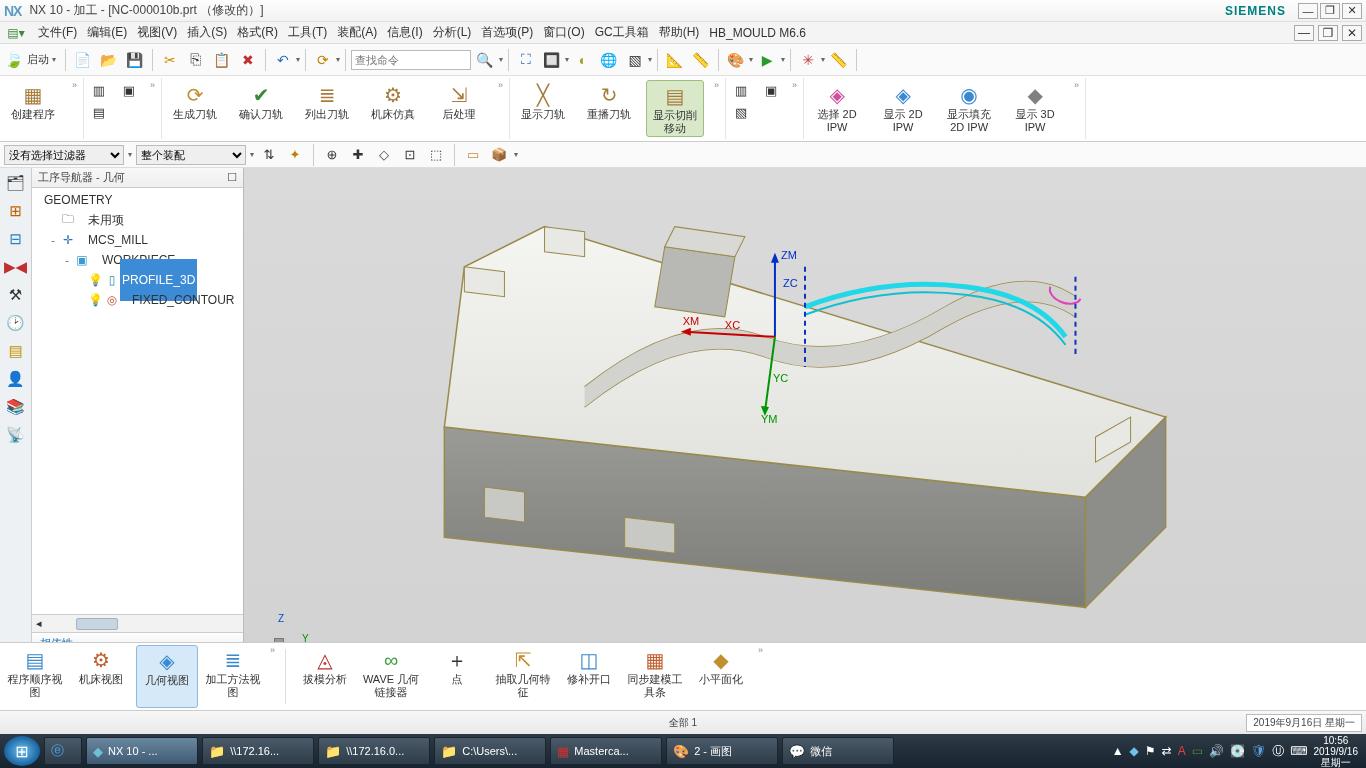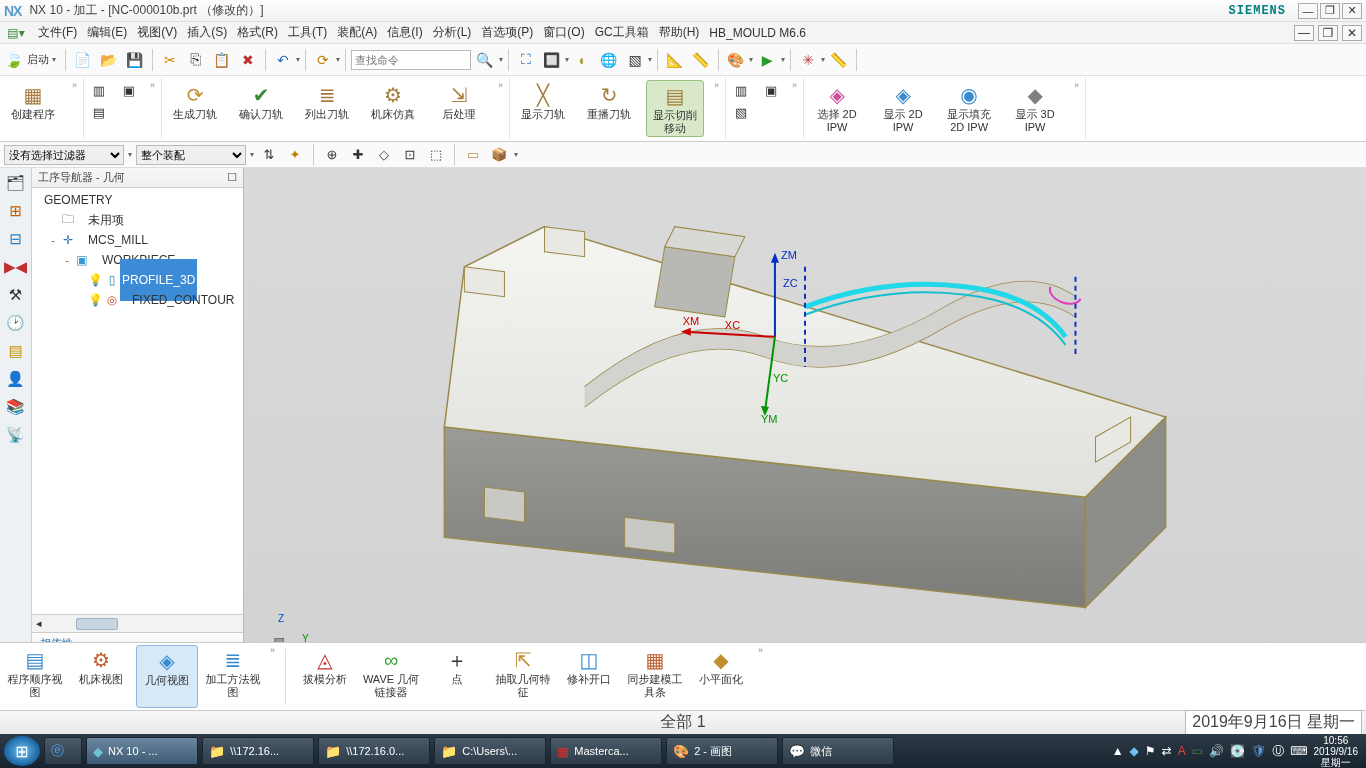--- a/index.html
+++ b/index.html
@@ -3,21 +3,21 @@
 <meta charset="utf-8">
 <style>
 * { margin: 0; padding: 0; box-sizing: border-box; font-family: "Microsoft YaHei", Tahoma, Arial, sans-serif; }
 body { width: 1366px; height: 768px; overflow: hidden; background: #fff; font-size: 11px; color: #333; position: relative; }
 
 
 .title-bar { height: 22px; background: linear-gradient(#fdfdfd,#f2f2f2); display: flex; align-items: center; padding: 0 4px; border-bottom: 1px solid #ddd; }
 .nx-logo { color:#5a9bc8; font-weight:bold; font-size:14px; letter-spacing:-1px; margin-right:8px;}
 .title-text { font-size: 12px; color:#444;}
 .title-spacer { flex:1; }
-.siemens { color:#008080; font-weight:bold; font-size:12px; letter-spacing:1px; margin-right:10px;font-family:Liberation Mono, monospace;}
+.siemens { color:#008080; font-weight:bold; font-size:12px; letter-spacing:1px; margin-right:10px;}
 .winbtn { width:20px; height:16px; border:1px solid #aaa; margin-left:2px; display:flex; align-items:center; justify-content:center; font-size:11px; background:#f8f8f8; cursor:pointer;}
 
 
 .menu-bar { height: 22px; background: #f4f4f4; border-bottom:1px solid #ddd; display:flex; align-items:center; padding:0 4px; gap:10px;}
 .menu-bar span { cursor:pointer; font-size:12px; color:#333;}
 .menu-right { margin-left:auto; display:flex; gap:2px;}
 
 
 .toolbar1 { height: 32px; border-bottom:1px solid #e0e0e0; display:flex; align-items:center; padding:2px 4px; gap:2px; background:#fafafa;}
 .tb-btn { width:24px; height:24px; display:flex; align-items:center; justify-content:center; border:1px solid transparent; border-radius:2px; cursor:pointer; font-size:14px;}
@@ -81,21 +81,21 @@
 
 
 .bottom-bar{ position:absolute; left:0; right:0; bottom:58px; height:68px; background:#fff; border-top:1px solid #ccc; display:flex; padding:2px 4px; gap:4px;}
 .bb-large{display:flex;flex-direction:column;align-items:center;width:62px;cursor:pointer;padding:2px;border-radius:3px;}
 .bb-large.active{background:#d6e9f8;border:1px solid #8fb9df;}
 .bb-large .ico{font-size:20px;height:26px;display:flex;align-items:center;}
 .bb-large .lbl{font-size:11px;text-align:center;line-height:1.15;}
 .bb-sep{width:1px;background:#ddd;margin:4px 4px;}
 
 
-.status-bar{position:absolute;left:0;right:0;bottom:34px;height:24px;background:linear-gradient(#f7f7f7,#e9e9e9);border-top:1px solid #ccc;display:flex;align-items:center;justify-content:center;font-size:16px;color:#444;}
+.status-bar{position:absolute;left:0;right:0;bottom:34px;height:24px;background:linear-gradient(#f7f7f7,#e9e9e9);border-top:1px solid #ccc;display:flex;align-items:center;justify-content:center;font-size:10px;color:#444;}
 .status-right{position:absolute; right:4px; border:1px solid #bbb; background:#fff; padding:1px 6px;}
 
 
 .taskbar{position:absolute;left:0;right:0;bottom:0;height:34px;background:linear-gradient(#2e3a45,#17232f);display:flex;align-items:center;padding:0 4px;gap:4px;color:#fff;font-size:11px;}
 .start{width:36px;height:30px;border-radius:50%;background:radial-gradient(#6fc0f0,#1862a0 70%);display:flex;align-items:center;justify-content:center;font-size:16px;cursor:pointer;}
 .task-item{height:28px;min-width:112px;max-width:130px;background:linear-gradient(#4a5a68,#2e3c49);border:1px solid #1a2530;border-radius:2px;display:flex;align-items:center;padding:0 6px;gap:5px;cursor:pointer;overflow:hidden;}
 .task-item.active{background:linear-gradient(#6a87a0,#3f5b73);}
 .task-item .ico{font-size:13px;}
 .tray{margin-left:auto;display:flex;align-items:center;gap:6px;padding-right:4px;}
 .tray .ico{font-size:12px;cursor:pointer;}

